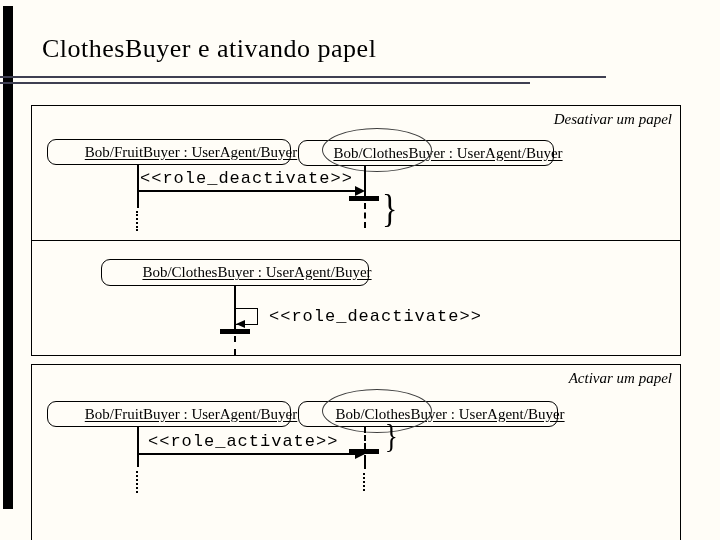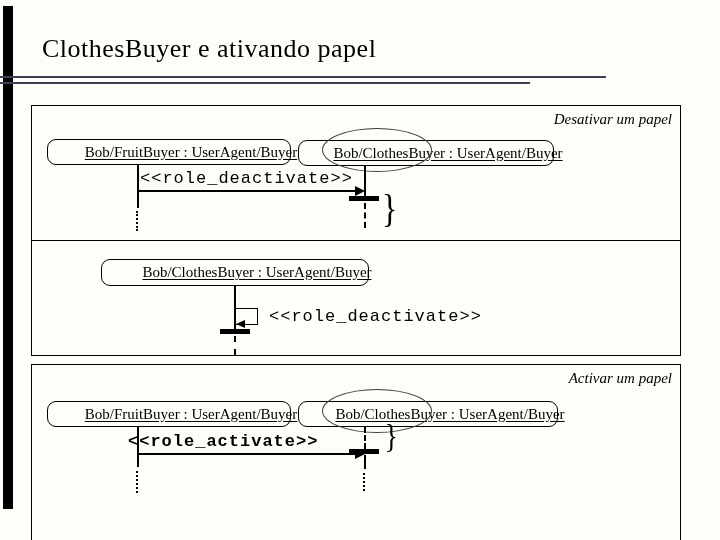--- a/index.html
+++ b/index.html
@@ -103,21 +103,21 @@
     <span>Bob/FruitBuyer : UserAgent/Buyer</span>
   </div>
   <div class="objbox" style="left:266px;top:36px;width:260px;height:26px;">
     <span>Bob/ClothesBuyer : UserAgent/Buyer</span>
   </div>
   <div class="ellipse" style="left:290px;top:24px;width:108px;height:42px;"></div>
 
   <div class="v-solid" style="left:105px;top:62px;height:40px;"></div>
   <div class="v-dotted" style="left:104px;top:106px;height:22px;"></div>
 
-  <div class="msg-label" style="left:96px;top:67px;font-weight:bold;">&lt;&lt;role_activate&gt;&gt;</div>
+  <div class="msg-label" style="left:116px;top:67px;">&lt;&lt;role_activate&gt;&gt;</div>
   <div class="msg-line" style="left:105px;top:88px;width:222px;"></div>
   <div class="arrow-right" style="left:323px;top:84px;"></div>
 
   <div class="v-dashed" style="left:332px;top:62px;height:22px;"></div>
   <div class="brace" style="left:351px;top:54px;font-size:34px;">}</div>
   <div class="thick-bar" style="left:317px;top:84px;width:30px;"></div>
   <div class="v-solid" style="left:332px;top:90px;height:14px;"></div>
   <div class="v-dotted" style="left:331px;top:108px;height:18px;"></div>
 </div>
 

